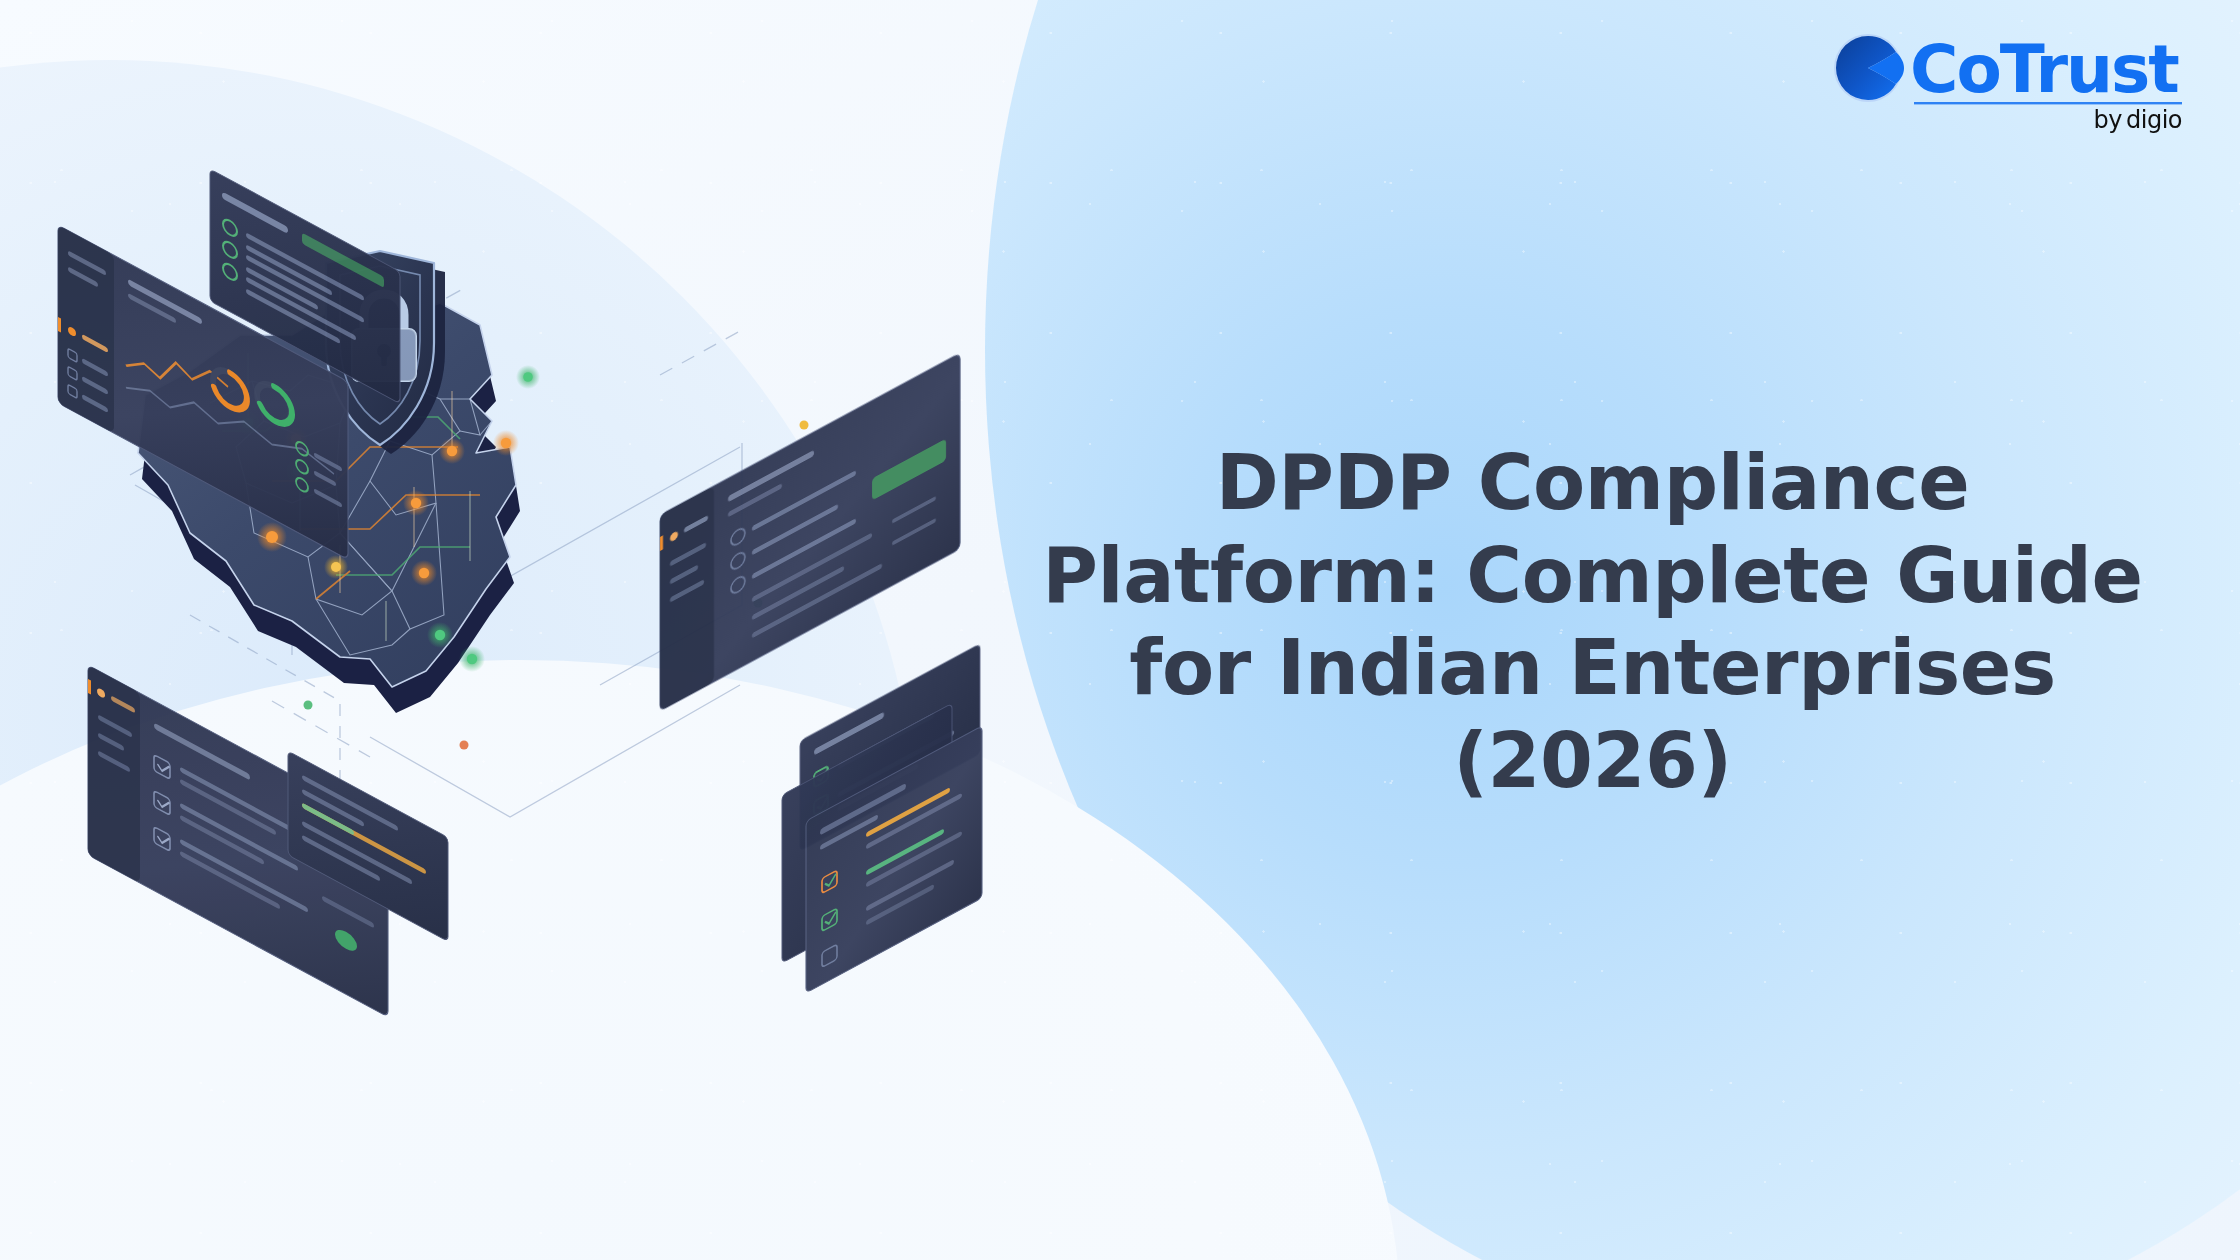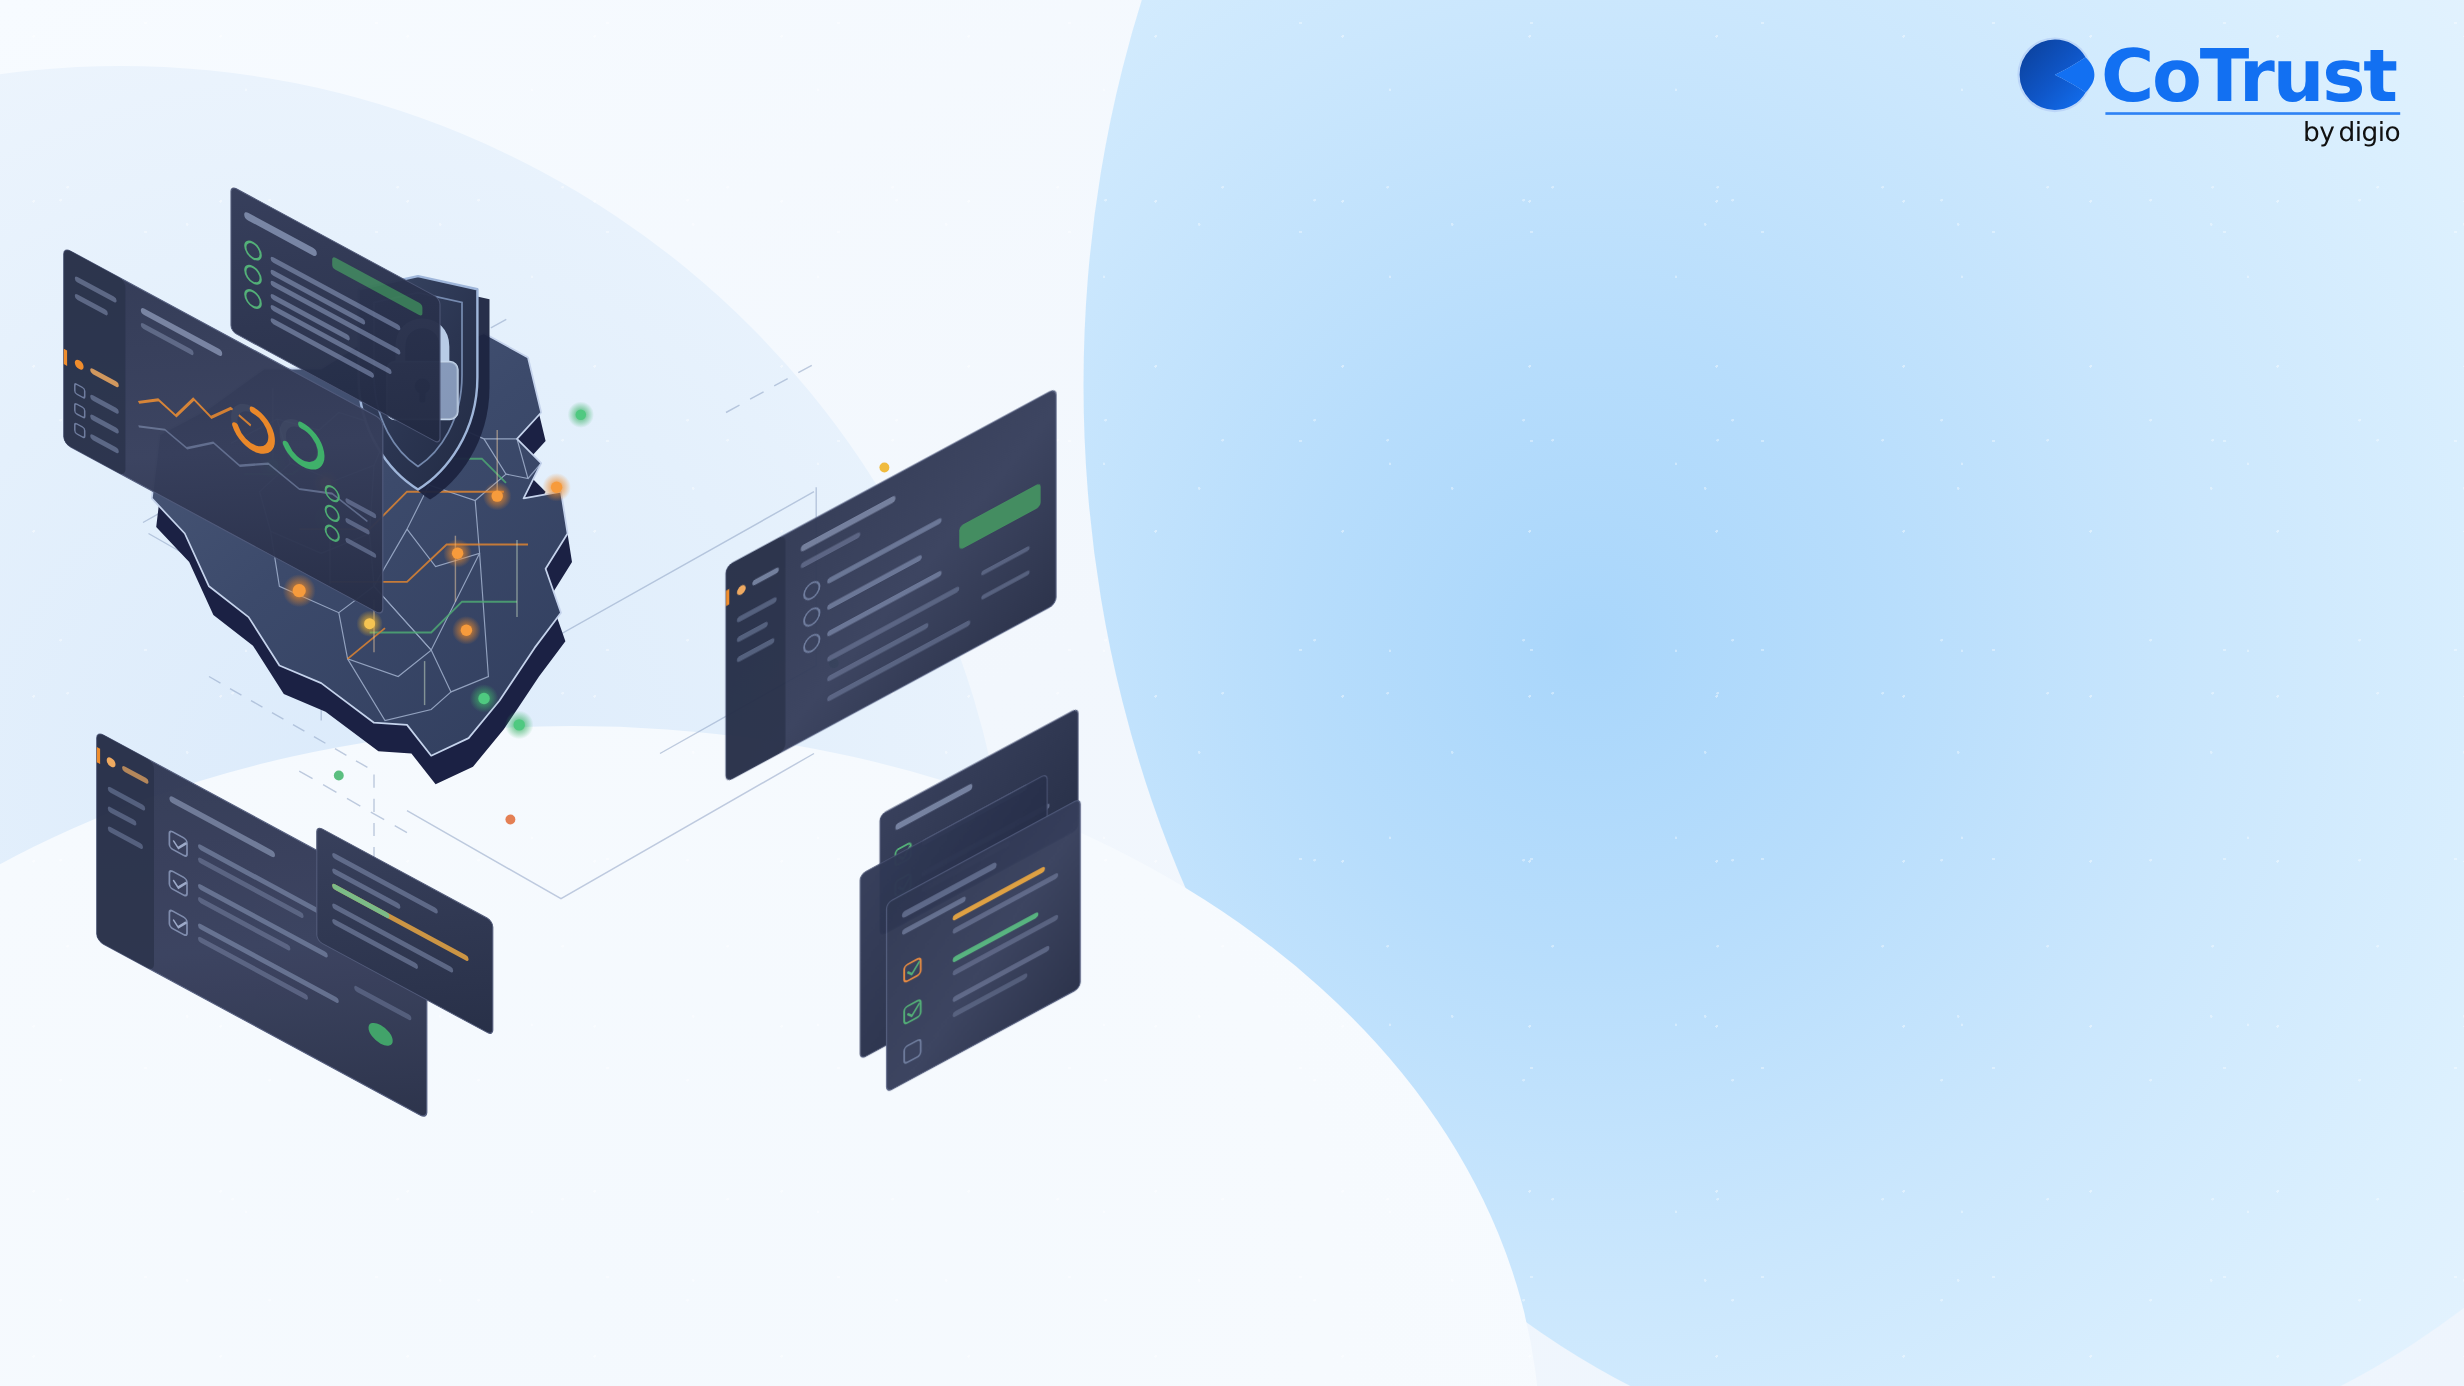--- a/index.html
+++ b/index.html
@@ -123,20 +123,24 @@
       </g>
 
       <text x="88" y="74" font-family="DejaVu Sans, Liberation Sans, sans-serif" font-weight="700" font-size="66" letter-spacing="-2" fill="#1270F2"><tspan>Co</tspan><tspan>Trust</tspan></text>
 
       <rect x="92" y="84" width="268" height="2.4" fill="#1270F2" opacity=".85"></rect>
 
       <text x="360" y="110" text-anchor="end" font-family="DejaVu Sans, Liberation Sans, sans-serif" font-weight="400" font-size="24" letter-spacing="-0.5" fill="#101010"><tspan>by</tspan><tspan dx="4">digio</tspan></text>
     </svg>
   </div>
 
+  <h1 class="headline">DPDP Compliance
+Platform: Complete Guide
+for Indian Enterprises
+(2026)</h1>
 
   <div class="illus">
   <svg viewBox="0 0 920 700" xmlns="http://www.w3.org/2000/svg">
     <defs>
       <linearGradient id="panelG" x1="0" y1="0" x2="1" y2="1">
         <stop offset="0%" stop-color="#2f3752"></stop>
         <stop offset="55%" stop-color="#373f5c"></stop>
         <stop offset="100%" stop-color="#272e47"></stop>
       </linearGradient>
       <linearGradient id="panelG2" x1="0" y1="0" x2="1" y2="1">

